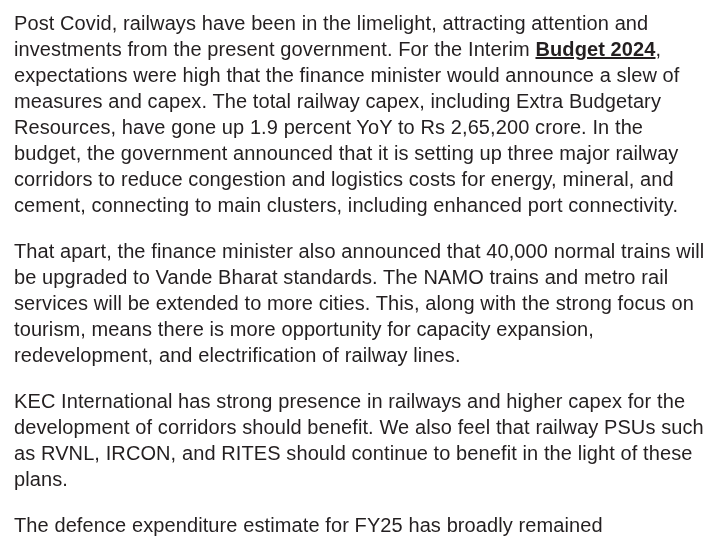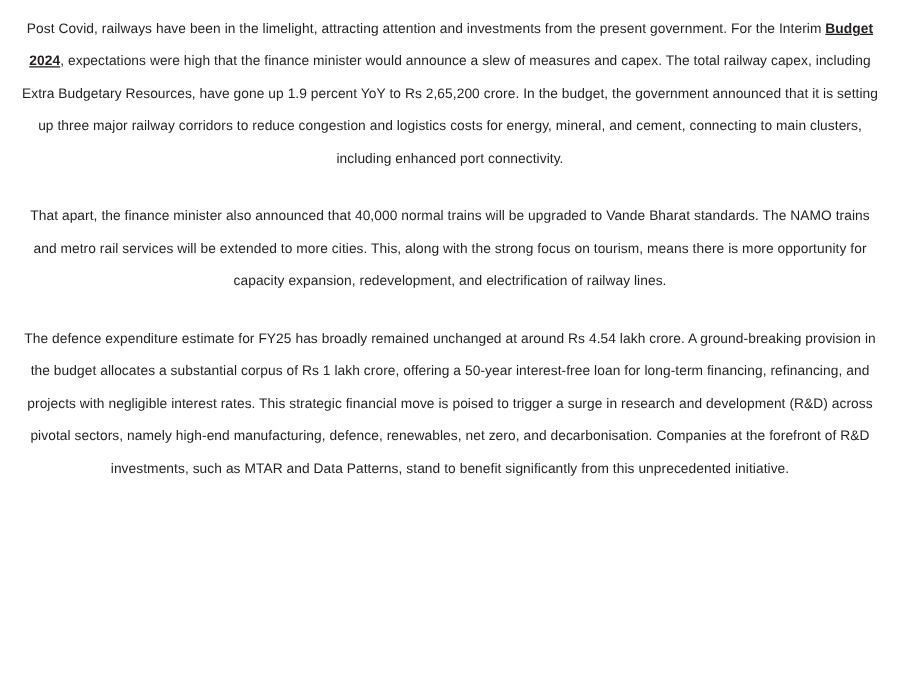--- a/index.html
+++ b/index.html
@@ -14,36 +14,37 @@
     color: #231f20;
     overflow: hidden;
   }
   #article {
     box-sizing: border-box;
     width: 720px;
     height: 542px;
     padding: 10px 14px 0 14px;
   }
   .para {
-    font-size: 11px;
+    font-size: 20px;
     line-height: 26px;
     margin: 0 0 20px 0;
-    text-align: center;
+    text-align: left;
     letter-spacing: 0.005em;
     color: #231f20;
   }
   .para:last-child {
     margin-bottom: 0;
   }
   .link-bold {
     font-weight: bold;
     text-decoration: underline;
     color: #231f20;
   }
 </style>
 </head>
 <body>
 
 <div id="article">
     <p class="para"><span>Post Covid, railways have been in the limelight, attracting attention and investments from the present government. For the Interim </span><span class="link-bold">Budget 2024</span><span>, expectations were high that the finance minister would announce a slew of measures and capex. The total railway capex, including Extra Budgetary Resources, have gone up 1.9 percent YoY to Rs 2,65,200 crore. In the budget, the government announced that it is setting up three major railway corridors to reduce congestion and logistics costs for energy, mineral, and cement, connecting to main clusters, including enhanced port connectivity.</span></p>
     <p class="para"><span>That apart, the finance minister also announced that 40,000 normal trains will be upgraded to Vande Bharat standards. The NAMO trains and metro rail services will be  extended to more cities. This, along with the strong focus on tourism, means there is more opportunity for capacity expansion, redevelopment, and electrification of  railway lines.</span></p>
+    <p class="para"><span>KEC International has strong presence in railways and higher capex for the development of corridors should benefit. We also feel that railway PSUs such as RVNL, IRCON, and RITES should continue to benefit in the light of these plans.</span></p>
     <p class="para"><span>The defence expenditure estimate for FY25 has broadly remained unchanged at around Rs 4.54 lakh crore. A ground-breaking provision in the budget allocates a substantial corpus of Rs 1 lakh crore, offering a 50-year interest-free loan for long-term financing, refinancing, and projects with negligible interest rates. This strategic financial move is poised to trigger a surge in research and development (R&amp;D) across pivotal sectors, namely high-end manufacturing, defence, renewables, net zero, and decarbonisation. Companies at the forefront of R&amp;D investments, such as MTAR and Data Patterns, stand to benefit significantly from this unprecedented initiative.</span></p>
   </div>
 
 </body></html>

